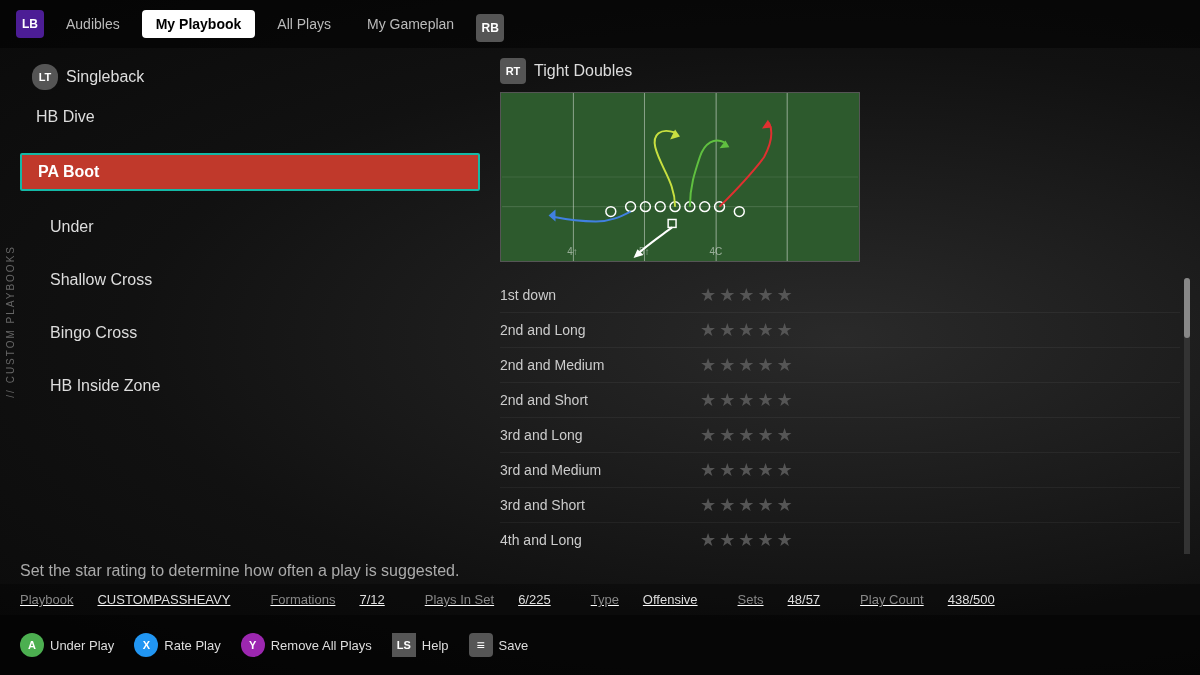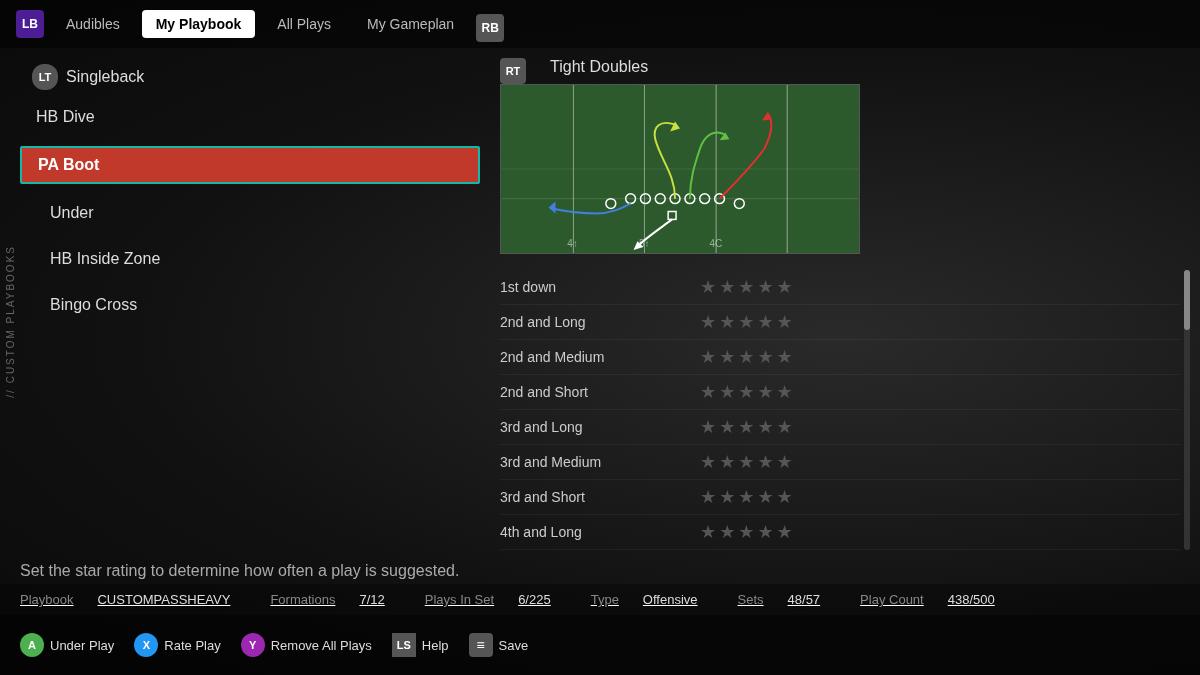--- a/index.html
+++ b/index.html
@@ -125,21 +125,21 @@
       color: #fff;
     }
     .formation-name {
       font-size: 16px;
       color: #ddd;
     }
 
     .play-list {
       display: flex;
       flex-direction: column;
-      gap: 12px;
+      gap: 19px;
     }
 
     .play-item {
       padding: 8px 16px;
       font-size: 16px;
       color: #ddd;
       cursor: pointer;
       border-radius: 2px;
     }
     .play-item.selected {
@@ -160,22 +160,23 @@
       padding: 10px 20px;
     }
 
     .play-diagram-section {
       display: flex;
       flex-direction: column;
     }
 
     .diagram-header {
       display: flex;
-      align-items: flex-start;
-      gap: 24px;
+      align-items: center;
+      gap: 8px;
+      margin-bottom: 8px;
     }
     .rt-badge {
       display: inline-flex;
       align-items: center;
       justify-content: center;
       width: 26px;
       height: 26px;
       border-radius: 4px;
       background: #555;
       font-size: 11px;
@@ -352,22 +353,23 @@
     <div class="left-panel">
       <div class="formation-header">
         <span class="lt-badge">LT</span>
         <span class="formation-name">Singleback</span>
       </div>
 
       <div class="play-list">
         <div class="play-item">HB Dive</div>
         <div class="play-item selected">PA Boot</div>
         <div class="play-item indented">Under</div>
+        <div class="play-item indented">Shallow Cross</div>
+        <div class="play-item indented">Bingo Cross</div>
         <div class="play-item indented">HB Inside Zone</div>
-        <div class="play-item indented">Bingo Cross</div>
       </div>
     </div>
 
     <div class="right-panel">
       <div class="play-diagram-section">
         <div class="diagram-header">
           <span class="rt-badge">RT</span>
           <span class="diagram-title">Tight Doubles</span>
         </div>
 

